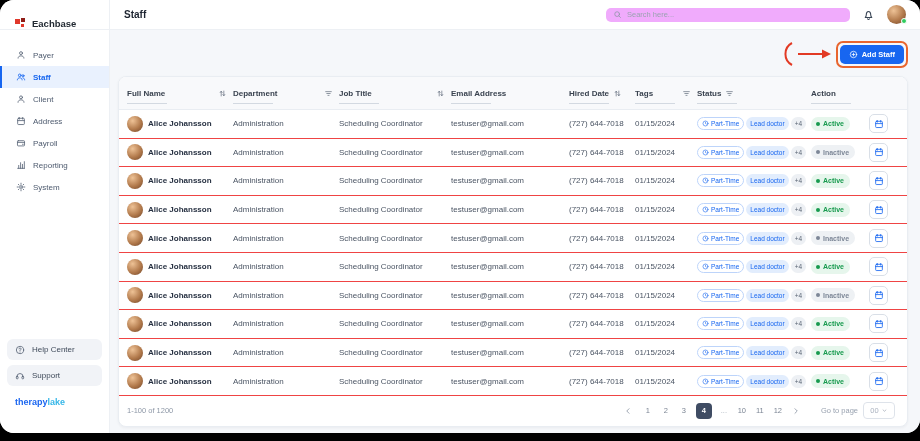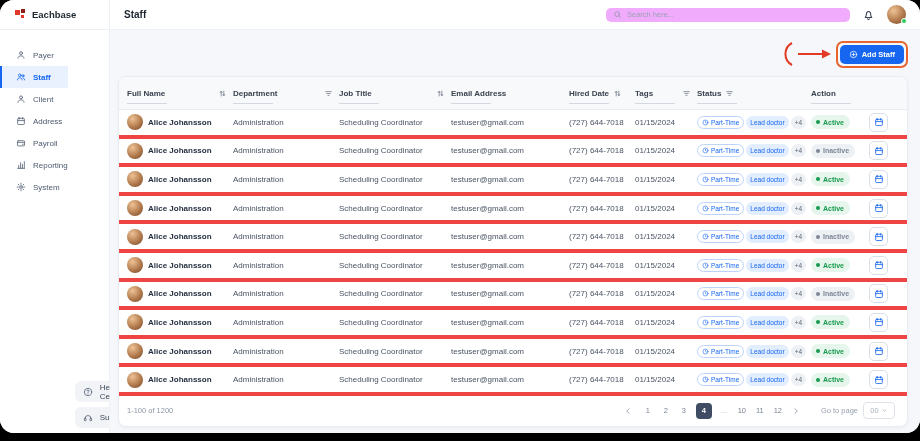--- a/index.html
+++ b/index.html
@@ -1,41 +1,41 @@
 <!DOCTYPE html>
 <html><head>
 <meta charset="utf-8">
 <style>
   *{margin:0;padding:0;box-sizing:border-box;}
   html,body{width:920px;height:441px;background:#000;font-family:"Liberation Sans",sans-serif;overflow:hidden;}
   .screen{position:absolute;top:0;left:0;width:920px;height:433px;background:#fff;border-radius:14px;overflow:hidden;display:flex;flex-direction:column;}
 
   
   .topbar{flex:0 0 30px;height:30px;background:#fff;border-bottom:1px solid #edf0f4;display:flex;align-items:center;}
-  .brand{width:110px;height:100%;display:flex;align-items:center;gap:6px;padding-left:15px;border-right:1px solid #edf0f4;}
+  .brand{width:110px;height:100%;display:flex;align-items:flex-end;gap:6px;padding-left:15px;border-right:1px solid #edf0f4;}
   .brand-mark{width:11px;height:11px;position:relative;flex:0 0 11px;}
   .brand-mark i{position:absolute;display:block;}
   .brand-mark .b1{width:5px;height:5px;background:#e0382b;left:0;top:1px;}
   .brand-mark .b2{width:4px;height:4px;background:#8f1d17;left:6px;top:0;}
   .brand-mark .b3{width:3px;height:3px;background:#e0382b;left:6px;top:6px;}
   .brand-name{font-size:9.5px;font-weight:bold;color:#222a33;}
   .page-title{font-size:10px;font-weight:bold;color:#1d2430;padding-left:14px;}
   .top-right{margin-left:auto;display:flex;align-items:center;gap:12px;padding-right:14px;}
   .search-box{width:244px;height:14px;background:#f0abfc;border-radius:5px;display:flex;align-items:center;gap:5px;padding:0 7px;}
   .sicon{width:9px;height:9px;color:#8b95a4;flex:0 0 9px;}
   .search-box input{border:0;background:transparent;font-size:7.5px;color:#5d6877;outline:none;flex:1;font-family:"Liberation Sans",sans-serif;}
   .search-box input::placeholder{color:#9aa3b1;}
   .bell{width:13px;height:13px;color:#3a4656;cursor:pointer;}
   .avatar-wrap{position:relative;width:19px;height:19px;cursor:pointer;}
   .avatar-img{display:block;width:19px;height:19px;border-radius:50%;background:radial-gradient(circle at 35% 30%,#eec296,#b27a4c 55%,#6e4326);}
   .online-dot{position:absolute;right:-1px;bottom:0;width:6px;height:6px;border-radius:50%;background:#2ecc5e;border:1.5px solid #fff;}
 
   
   .body-row{flex:1;display:flex;min-height:0;}
-  .sidebar{width:110px;flex:0 0 110px;background:#fff;border-right:1px solid #edf0f4;display:flex;flex-direction:row;padding-top:14px;}
+  .sidebar{width:110px;flex:0 0 110px;background:#fff;border-right:1px solid #edf0f4;display:flex;flex-direction:column;padding-top:14px;}
   .main{flex:1;background:#f5f7fa;padding:8px 14px 0 8px;display:flex;flex-direction:column;position:relative;}
 
   
   .side-item{height:22px;display:flex;align-items:center;gap:7px;padding-left:14px;font-size:8px;color:#4d5a6e;cursor:pointer;border-left:2px solid transparent;}
   .side-item .s-icon{width:10px;height:10px;flex:0 0 10px;color:#5a6678;}
   .side-item.active{background:#e9f1fe;color:#1766f0;border-left-color:#1766f0;font-weight:bold;}
   .side-item.active .s-icon{color:#1766f0;}
   .side-item.bottom{margin:0 7px 5px;border-radius:6px;border-left:none;background:#f1f3f7;height:21px;padding-left:8px;color:#3f4a5a;}
   .side-bottom{margin-top:auto;}
   .side-brand{padding:6px 0 26px 15px;font-size:9px;font-weight:bold;}
@@ -50,21 +50,21 @@
   .add-ic{width:9px;height:9px;color:#fff;}
 
   
   .card{background:#fff;border:1px solid #e9edf2;border-radius:8px;overflow:hidden;box-shadow:0 1px 3px rgba(16,24,40,.05);}
   .trow{display:grid;grid-template-columns:106px 106px 112px 118px 66px 62px 114px 54px 34px;align-items:center;padding:0 8px;}
   .thead{height:33px;background:#f8f9fb;border-bottom:1px solid #e9edf2;}
   .hcell{position:relative;height:100%;display:flex;align-items:center;gap:4px;font-size:8px;font-weight:bold;color:#3a4350;padding-right:6px;}
   .hcell::after{content:"";position:absolute;left:0;bottom:5px;height:1px;width:min(40px,80%);background:#d3d9e1;}
   .hspacer{flex:1;}
   .hicon{width:9px;height:9px;flex:0 0 9px;color:#6b7584;cursor:pointer;}
-  .brow{height:28.6px;border-bottom:4px solid #ef4444;font-size:8px;color:#4a5463;cursor:pointer;}
+  .brow{height:28.6px;border-bottom:1px solid #ef4444;font-size:8px;color:#4a5463;cursor:pointer;}
   .cell{padding-right:4px;white-space:nowrap;overflow:hidden;}
   .name-cell{display:flex;align-items:center;gap:5px;}
   .row-avatar{width:16px;height:16px;border-radius:50%;flex:0 0 16px;background:radial-gradient(circle at 35% 30%,#eec296,#b27a4c 55%,#6e4326);}
   .nm{font-weight:bold;color:#273142;}
   .tags-cell{display:flex;align-items:center;gap:2px;}
   .chip{height:13px;border-radius:7px;font-size:6.5px;display:inline-flex;align-items:center;gap:2px;padding:0 4px;white-space:nowrap;}
   .chip-outline{border:1px solid #bdd4fa;color:#1766f0;background:#fff;}
   .chip-filled{background:#e2edfd;color:#1766f0;}
   .chip-muted{background:#edf0f4;color:#5a6574;}
   .chip-ic{width:7px;height:7px;flex:0 0 7px;color:#1766f0;}

